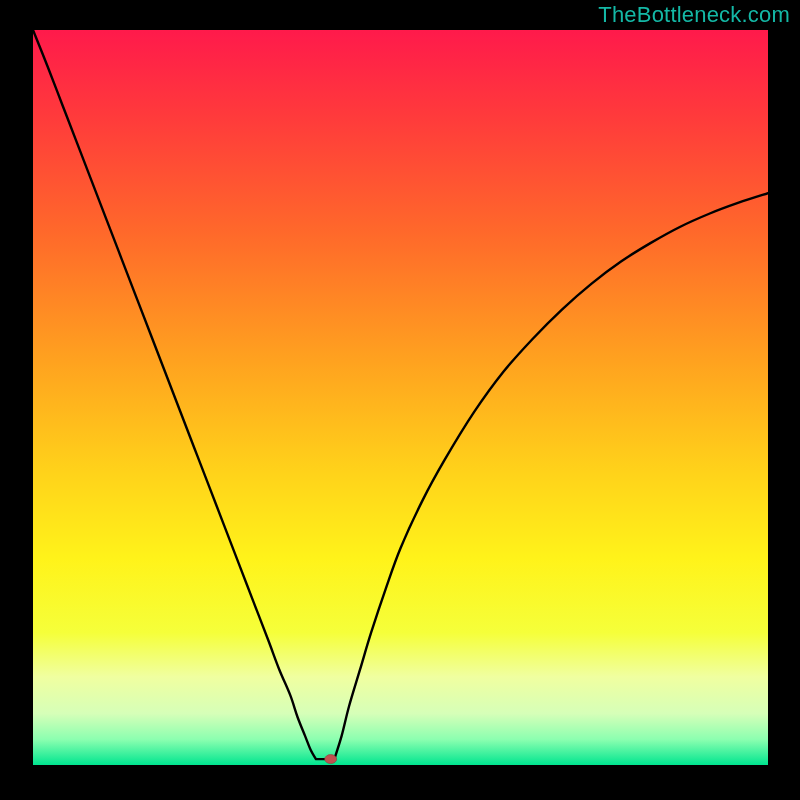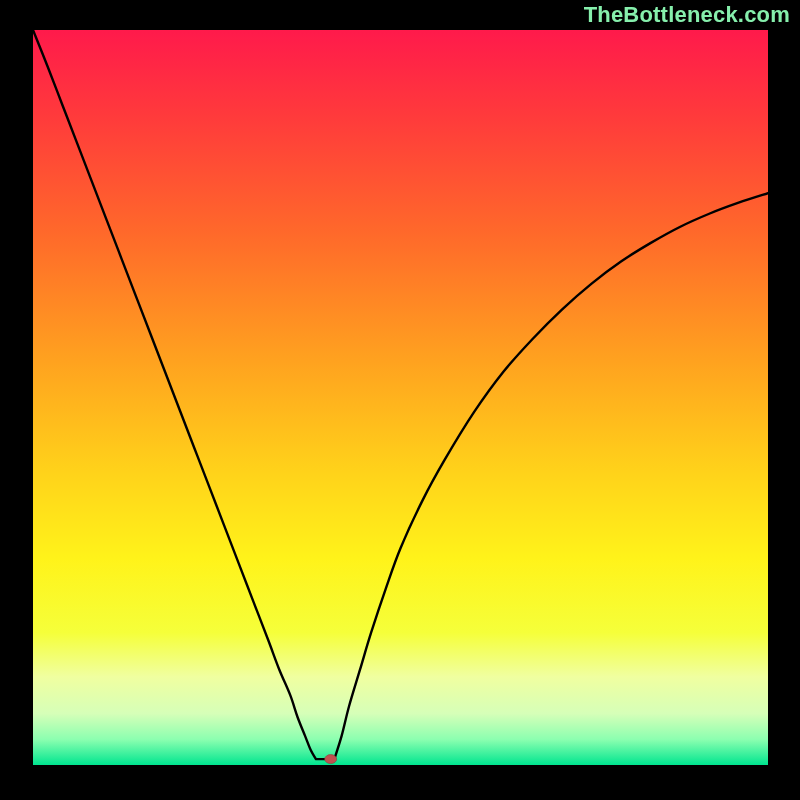--- a/index.html
+++ b/index.html
@@ -14,23 +14,23 @@
   .stage {
     position: relative;
     width: 800px;
     height: 800px;
     background: #000;
   }
   .watermark {
     position: absolute;
     top: 2px;
     right: 10px;
-    color: #86efac;
+    color: #14b8a6;
     font-size: 22px;
-    font-weight: 700;
+    font-weight: 400;
     letter-spacing: 0.2px;
     z-index: 20;
     user-select: none;
   }
   svg.plot {
     position: absolute;
     left: 0;
     top: 0;
     width: 800px;
     height: 800px;

